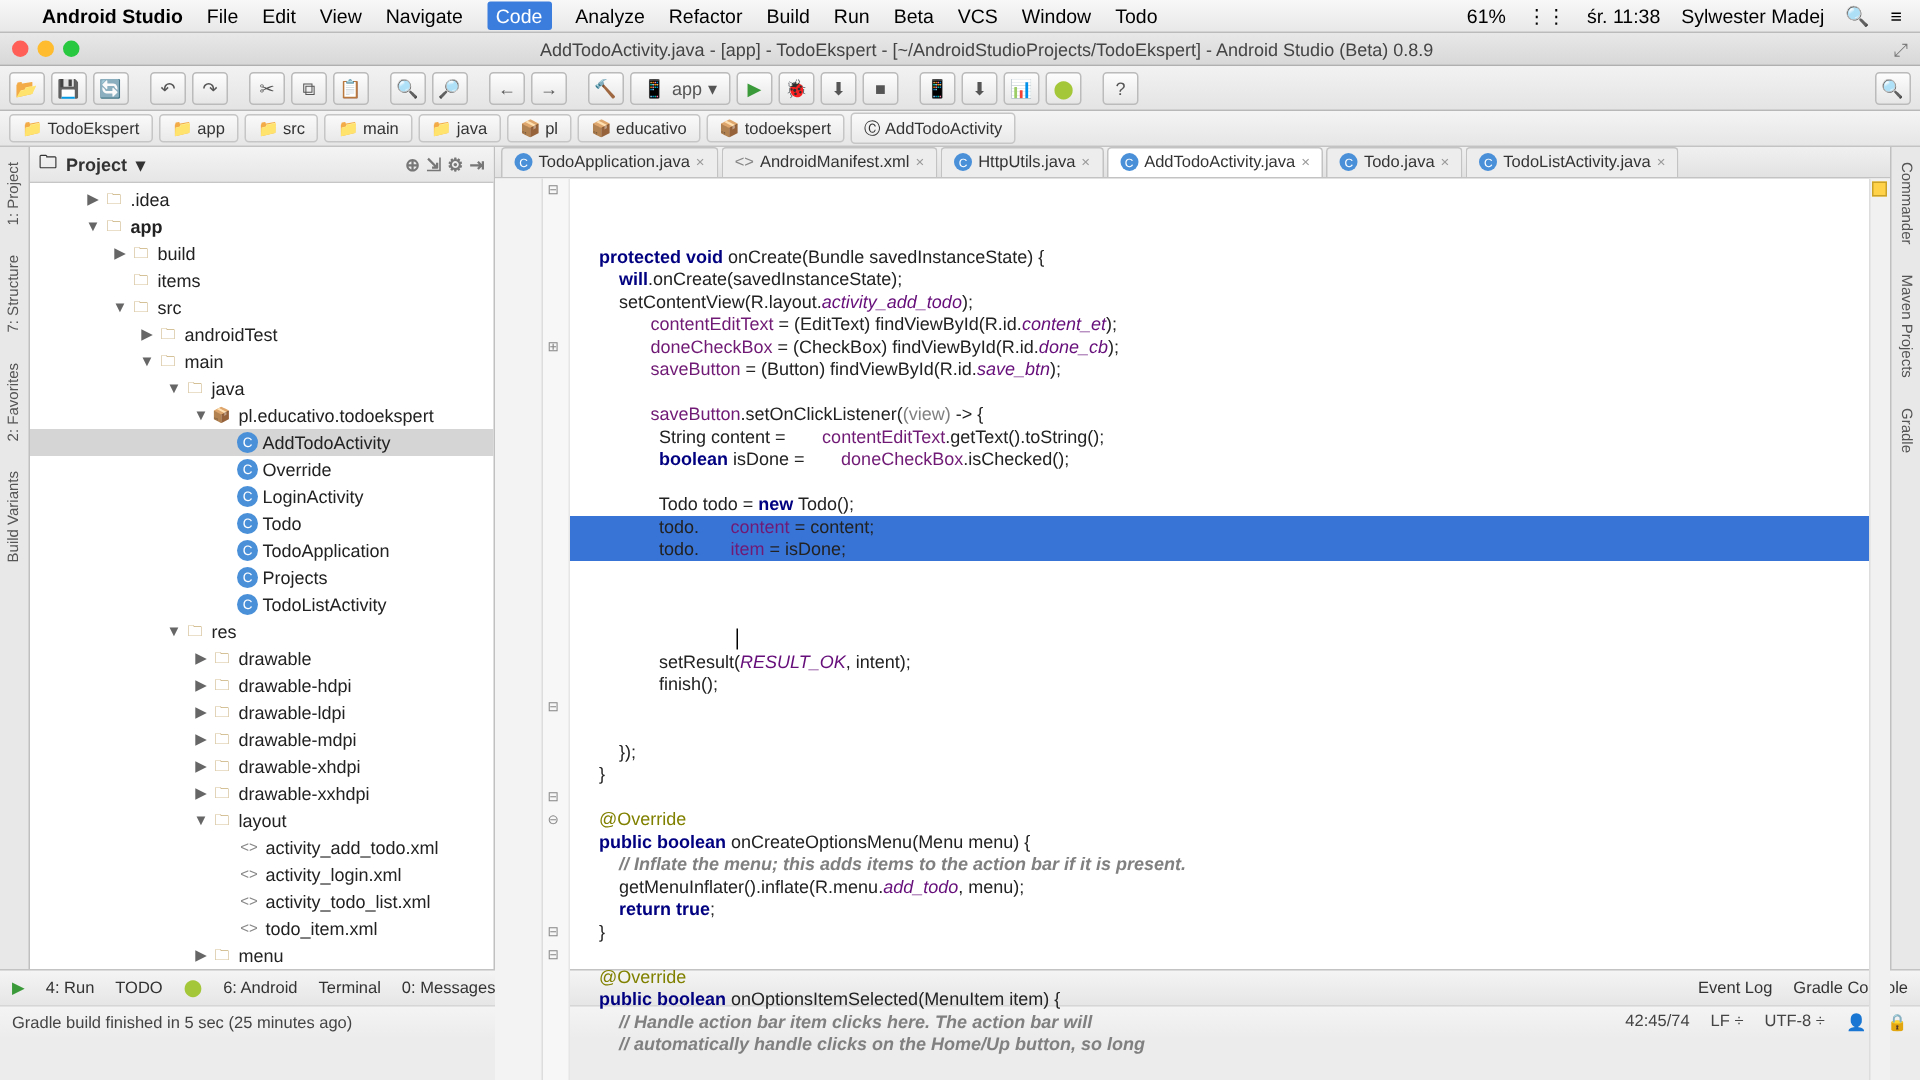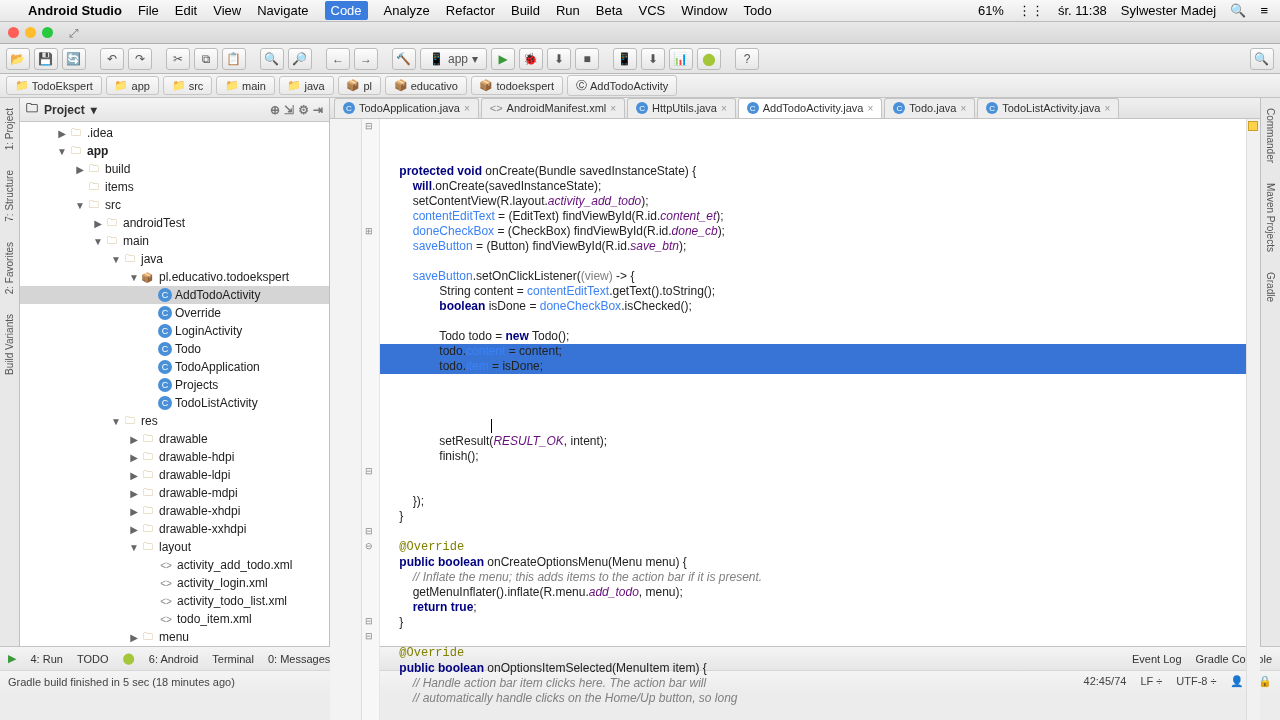--- a/index.html
+++ b/index.html
@@ -61,23 +61,23 @@
 .tab .xico { color:#888; font-size:11px; }
 
 .editor { flex:1; position:relative; display:flex; font-family: Menlo, monospace; font-size:12px; line-height:15px; }
 .gutter { width:32px; background:#f3f3f3; border-right:1px solid #ddd; }
 .gutter2 { width:18px; background:#f7f7f7; border-right:1px solid #e6e6e6; position:relative; }
 .code { flex:1; padding: 0 0 0 6px; white-space:pre; color:#222; position:relative; }
 .scrollmap { width: 14px; background:#f1f1f1; border-left:1px solid #ddd; position:relative; }
 .scrollmap .warn { position:absolute; right:2px; width:10px; height:10px; background:#ffd24a; border:1px solid #c9a227; top:2px; }
 
 .kw { color:#000080; font-weight:bold; }
-.ann { color:#808000;font-family:Liberation Mono, monospace; }
-.cmt { color:#808080; font-style:italic; }
-.fld { color:#3b82f6; }
+.ann { color:#808000; }
+.cmt { color:#808080; font-style:italic;font-weight:bold; }
+.fld { color:#701a75;margin-left:21px; }
 .stat { color:#660e7a; font-style:italic; }
 .param { color:#808080; }
 .sel-bg { position:absolute; left:0; right:0; background:#3874d6; }
 .cur-line-bg { position:absolute; left:0; right:0; background:#fffbdd; height:15px; }
 
 .caret-vert { display:inline-block; width:1px; height:14px; background:#000; vertical-align:text-bottom; margin-left:2px;}
 
 
 .bottombar { height:24px; background:linear-gradient(#f4f4f4,#e6e6e6); border-top:1px solid #c3c3c3; display:flex; align-items:center; padding:0 8px; gap:14px; font-size:11px; color:#333;}
 .bottombar .right { margin-left:auto; display:flex; gap:14px; }
@@ -114,20 +114,21 @@
     <span>≡</span>
   </div>
 </div>
 
 <div class="titlebar">
   <div class="traffic">
     <span class="r"></span>
     <span class="y"></span>
     <span class="g"></span>
   </div>
+  <div class="title">AddTodoActivity.java - [app] - TodoEkspert - [~/AndroidStudioProjects/TodoEkspert] - Android Studio (Beta) 0.8.9</div>
   <span style="padding:0 8px;color:#777">⤢</span>
 </div>
 
 <div class="toolbar">
   <div class="tbtn">📂</div>
   <div class="tbtn">💾</div>
   <div class="tbtn">🔄</div>
   <div class="tsep"></div>
   <div class="tbtn">↶</div>
   <div class="tbtn">↷</div>
@@ -445,21 +446,21 @@
   <span>6: Android</span>
   <span>Terminal</span>
   <span>0: Messages</span>
   <div class="right">
     <span>Event Log</span>
     <span>Gradle Console</span>
   </div>
 </div>
 
 <div class="statusbar">
-  <span>Gradle build finished in 5 sec (18 minutes ago)</span>
+  <span>Gradle build finished in 5 sec (25 minutes ago)</span>
   <div class="right">
     <span>42:45/74</span>
     <span>LF ÷</span>
     <span>UTF-8 ÷</span>
     <span>👤</span>
     <span>🔒</span>
   </div>
 </div>
 
 </body></html>

